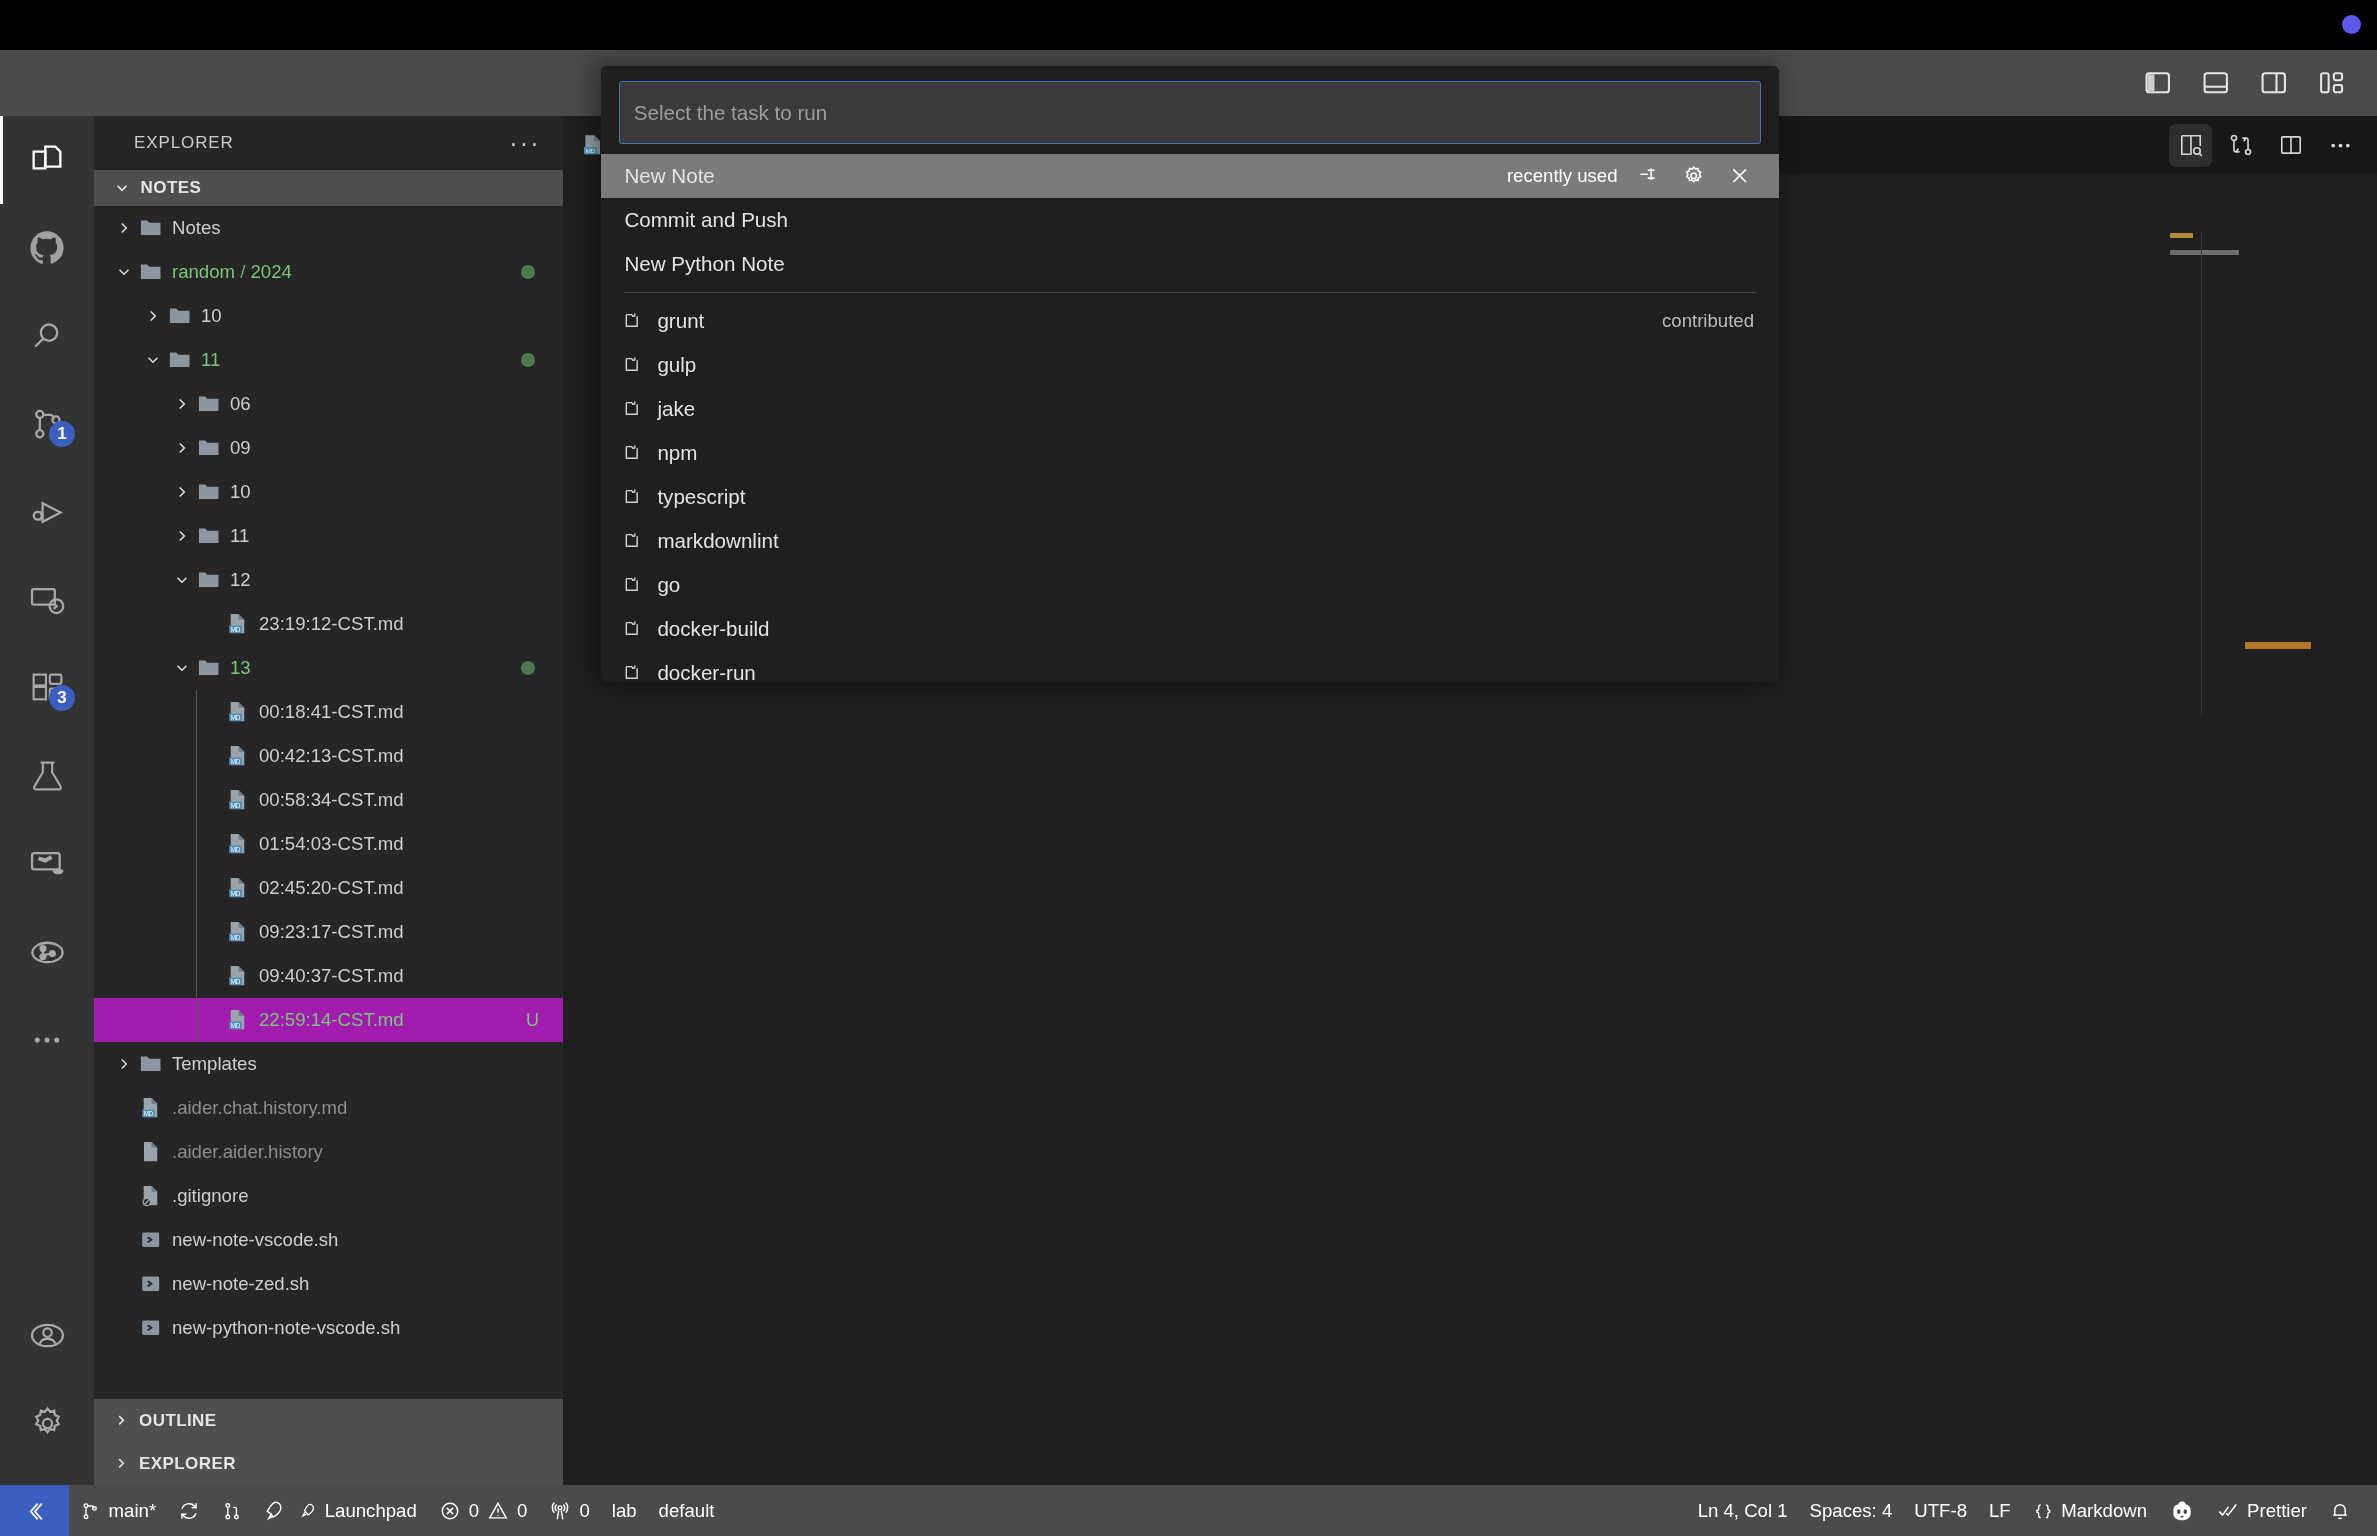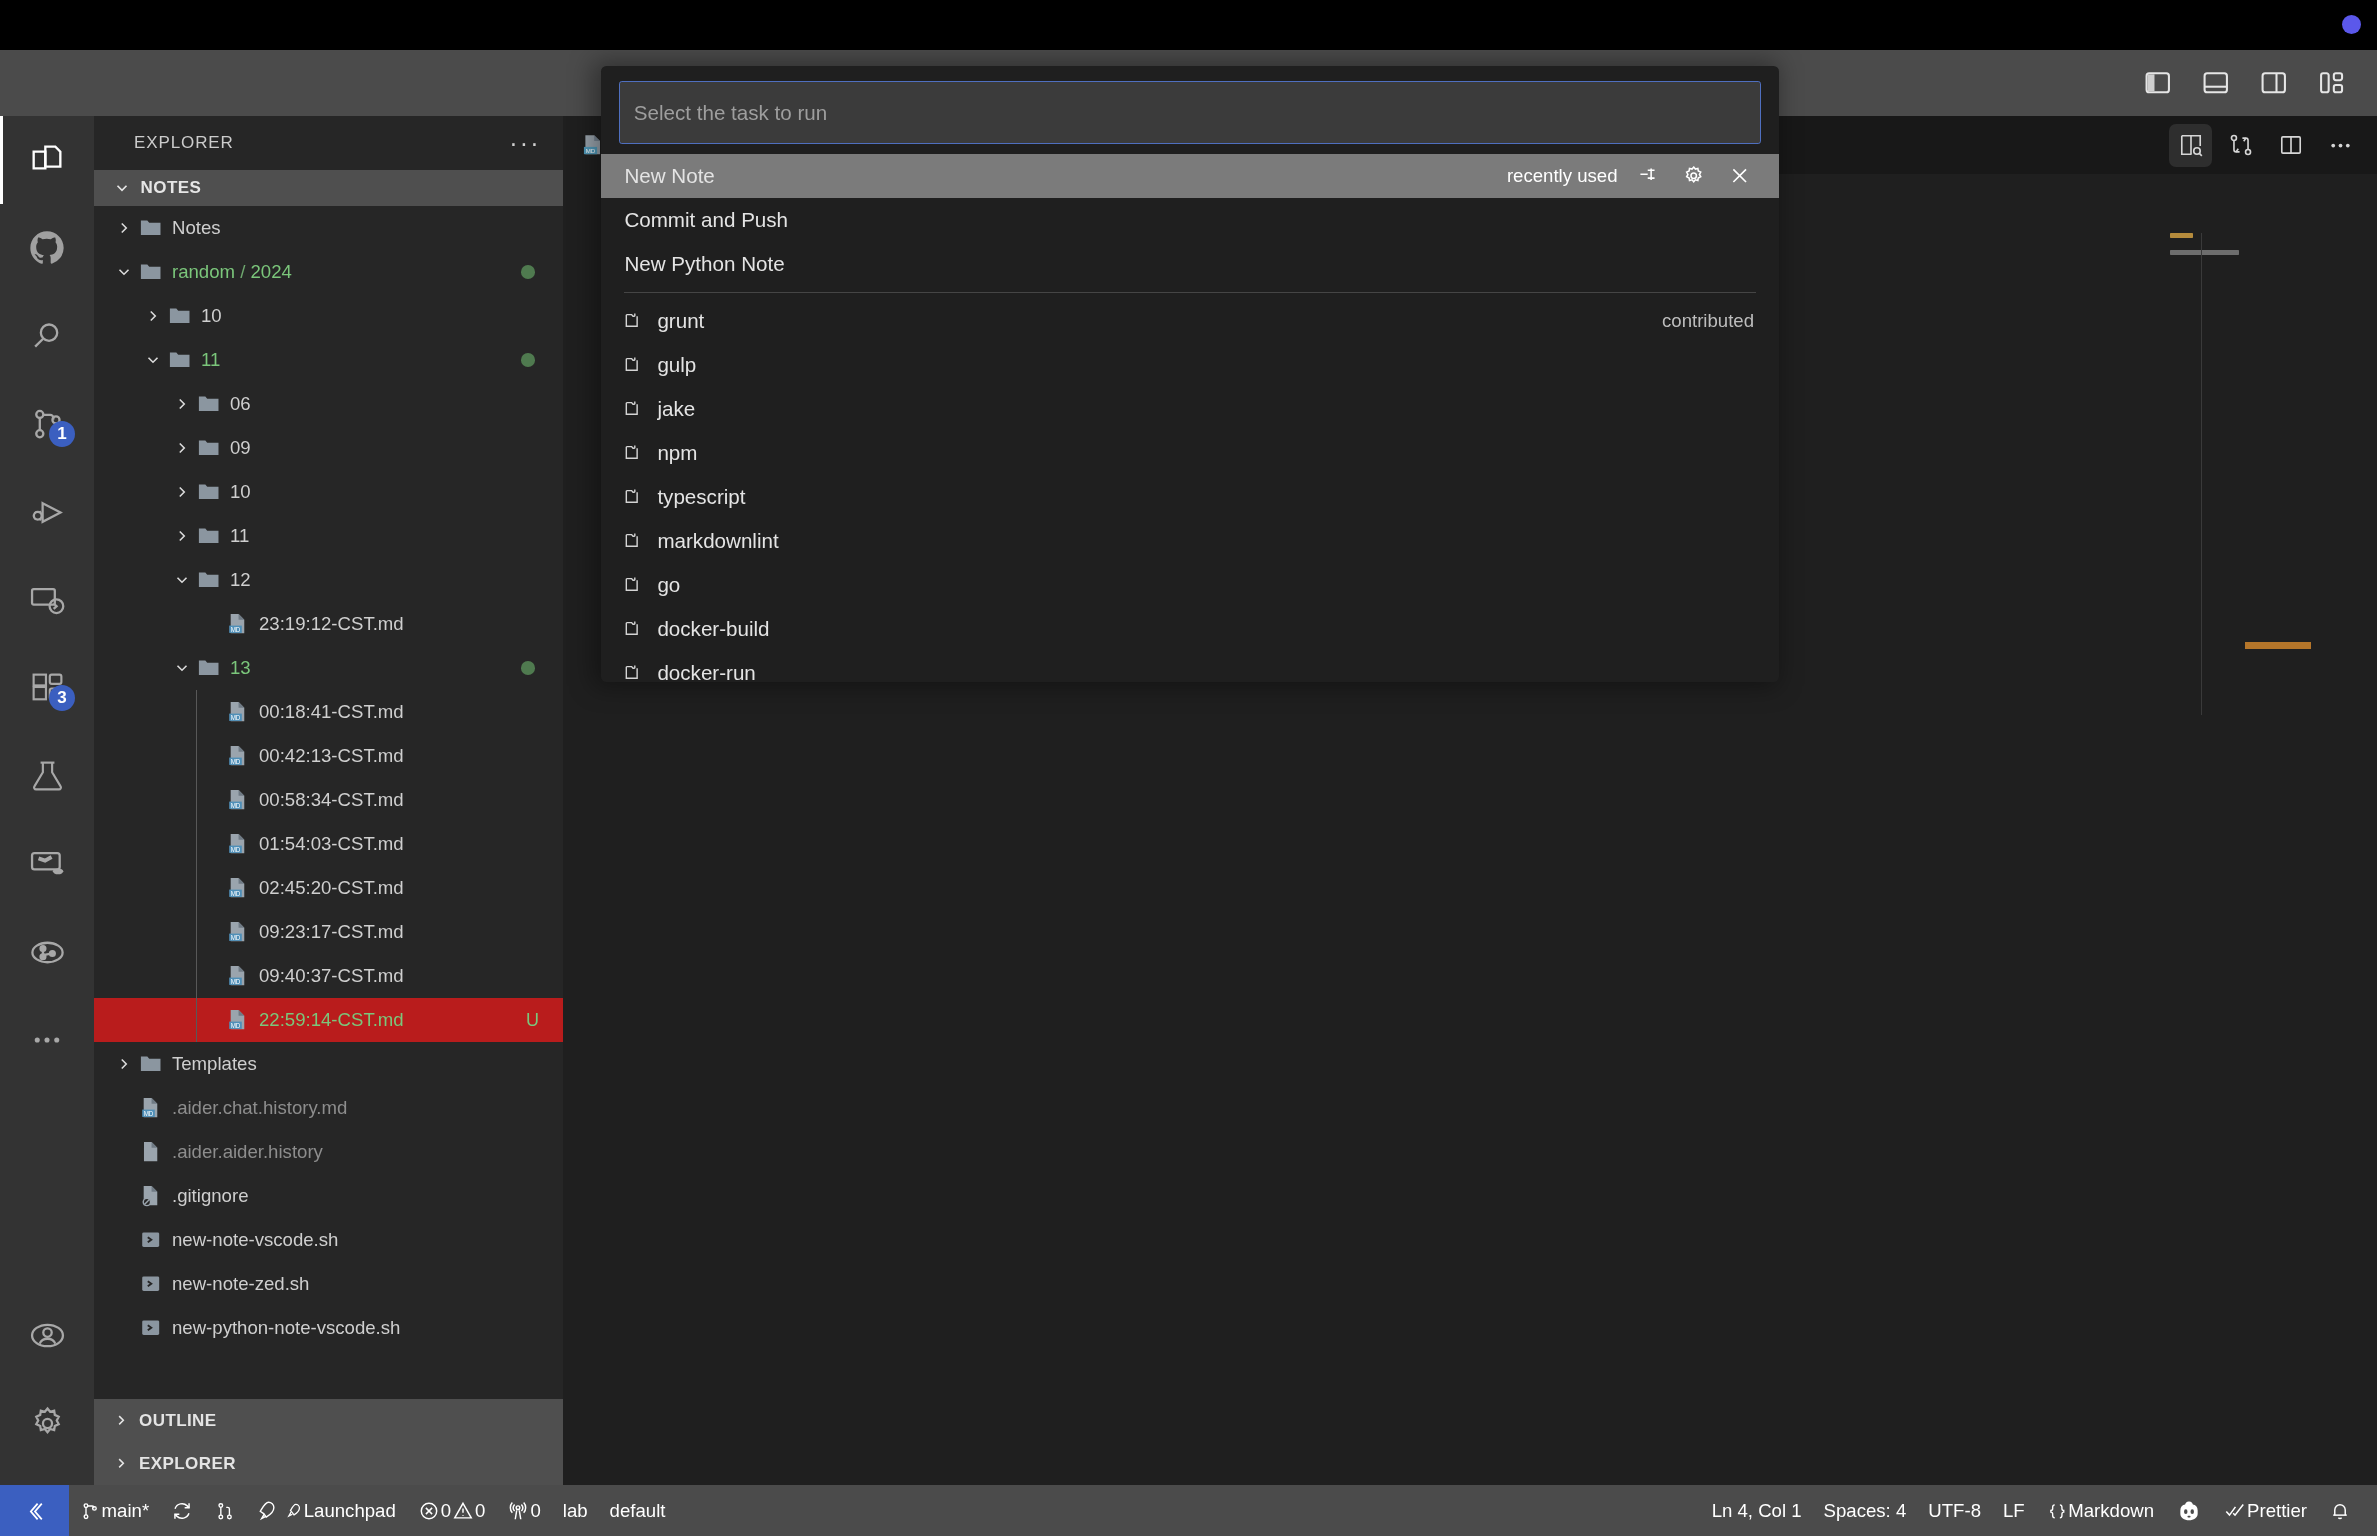--- a/index.html
+++ b/index.html
@@ -70,21 +70,21 @@
     height:36px; display:flex; align-items:center; gap:9.6px; padding-left:19px;
     background:#4f4f4f; cursor:pointer;
   }
   .section-label { color:#e6e6e6; font-size:17px; font-weight:700; letter-spacing:0.4px; }
 
   .tree { flex:1; overflow:hidden; background:#262626; position:relative; }
   .row {
     position:relative; height:44px; display:flex; align-items:center;
     cursor:pointer; white-space:nowrap;
   }
-  .row.selected { background:#b91c1c; }
+  .row.selected { background:#a21caf; }
   .row .twisty { width:30px; display:flex; align-items:center; justify-content:center; flex:0 0 auto; }
   .row .spacer { flex:0 0 auto; }
   .row .nm { font-size:18.6px; color:#cfcfcf; }
   .row .nm.green { color:#7bc67b; }
   .row .nm.dim { color:#8d8d8d; }
   .row .nm .sep { color:#6fa86f; }
   .row .icon { flex:0 0 auto; display:flex; align-items:center; justify-content:center; margin-right:9.6px; }
   .dot-green { position:absolute; right:29px; top:50%; transform:translateY(-50%);
                width:13.8px; height:13.8px; border-radius:50%; background:#4f7a4f; }
   .badge-u { position:absolute; right:25px; top:50%; transform:translateY(-50%);
@@ -165,21 +165,21 @@
     position:absolute; left:0; bottom:0; width:2377px; height:52px;
     background:#4b4b4b; display:flex; align-items:center;
   }
   .sb-remote {
     width:69px; height:52px; background:#3b5fc0;
     display:flex; align-items:center; justify-content:center; cursor:pointer;
   }
   .sb-left { display:flex; align-items:center; height:52px; }
   .sb-right { margin-left:auto; display:flex; align-items:center; height:52px; padding-right:15px; }
   .sb-item {
-    display:flex; align-items:center; gap:1px; height:52px; padding:0 11px;
+    display:flex; align-items:center; gap:8px; height:52px; padding:0 11px;
     color:#ffffff; font-size:18.6px; cursor:pointer; white-space:nowrap;
   }
   .sb-item svg { display:block; }
 </style>
 </head>
 <body>
 
 <div class="app">
 
   <div class="menubar-strip">

